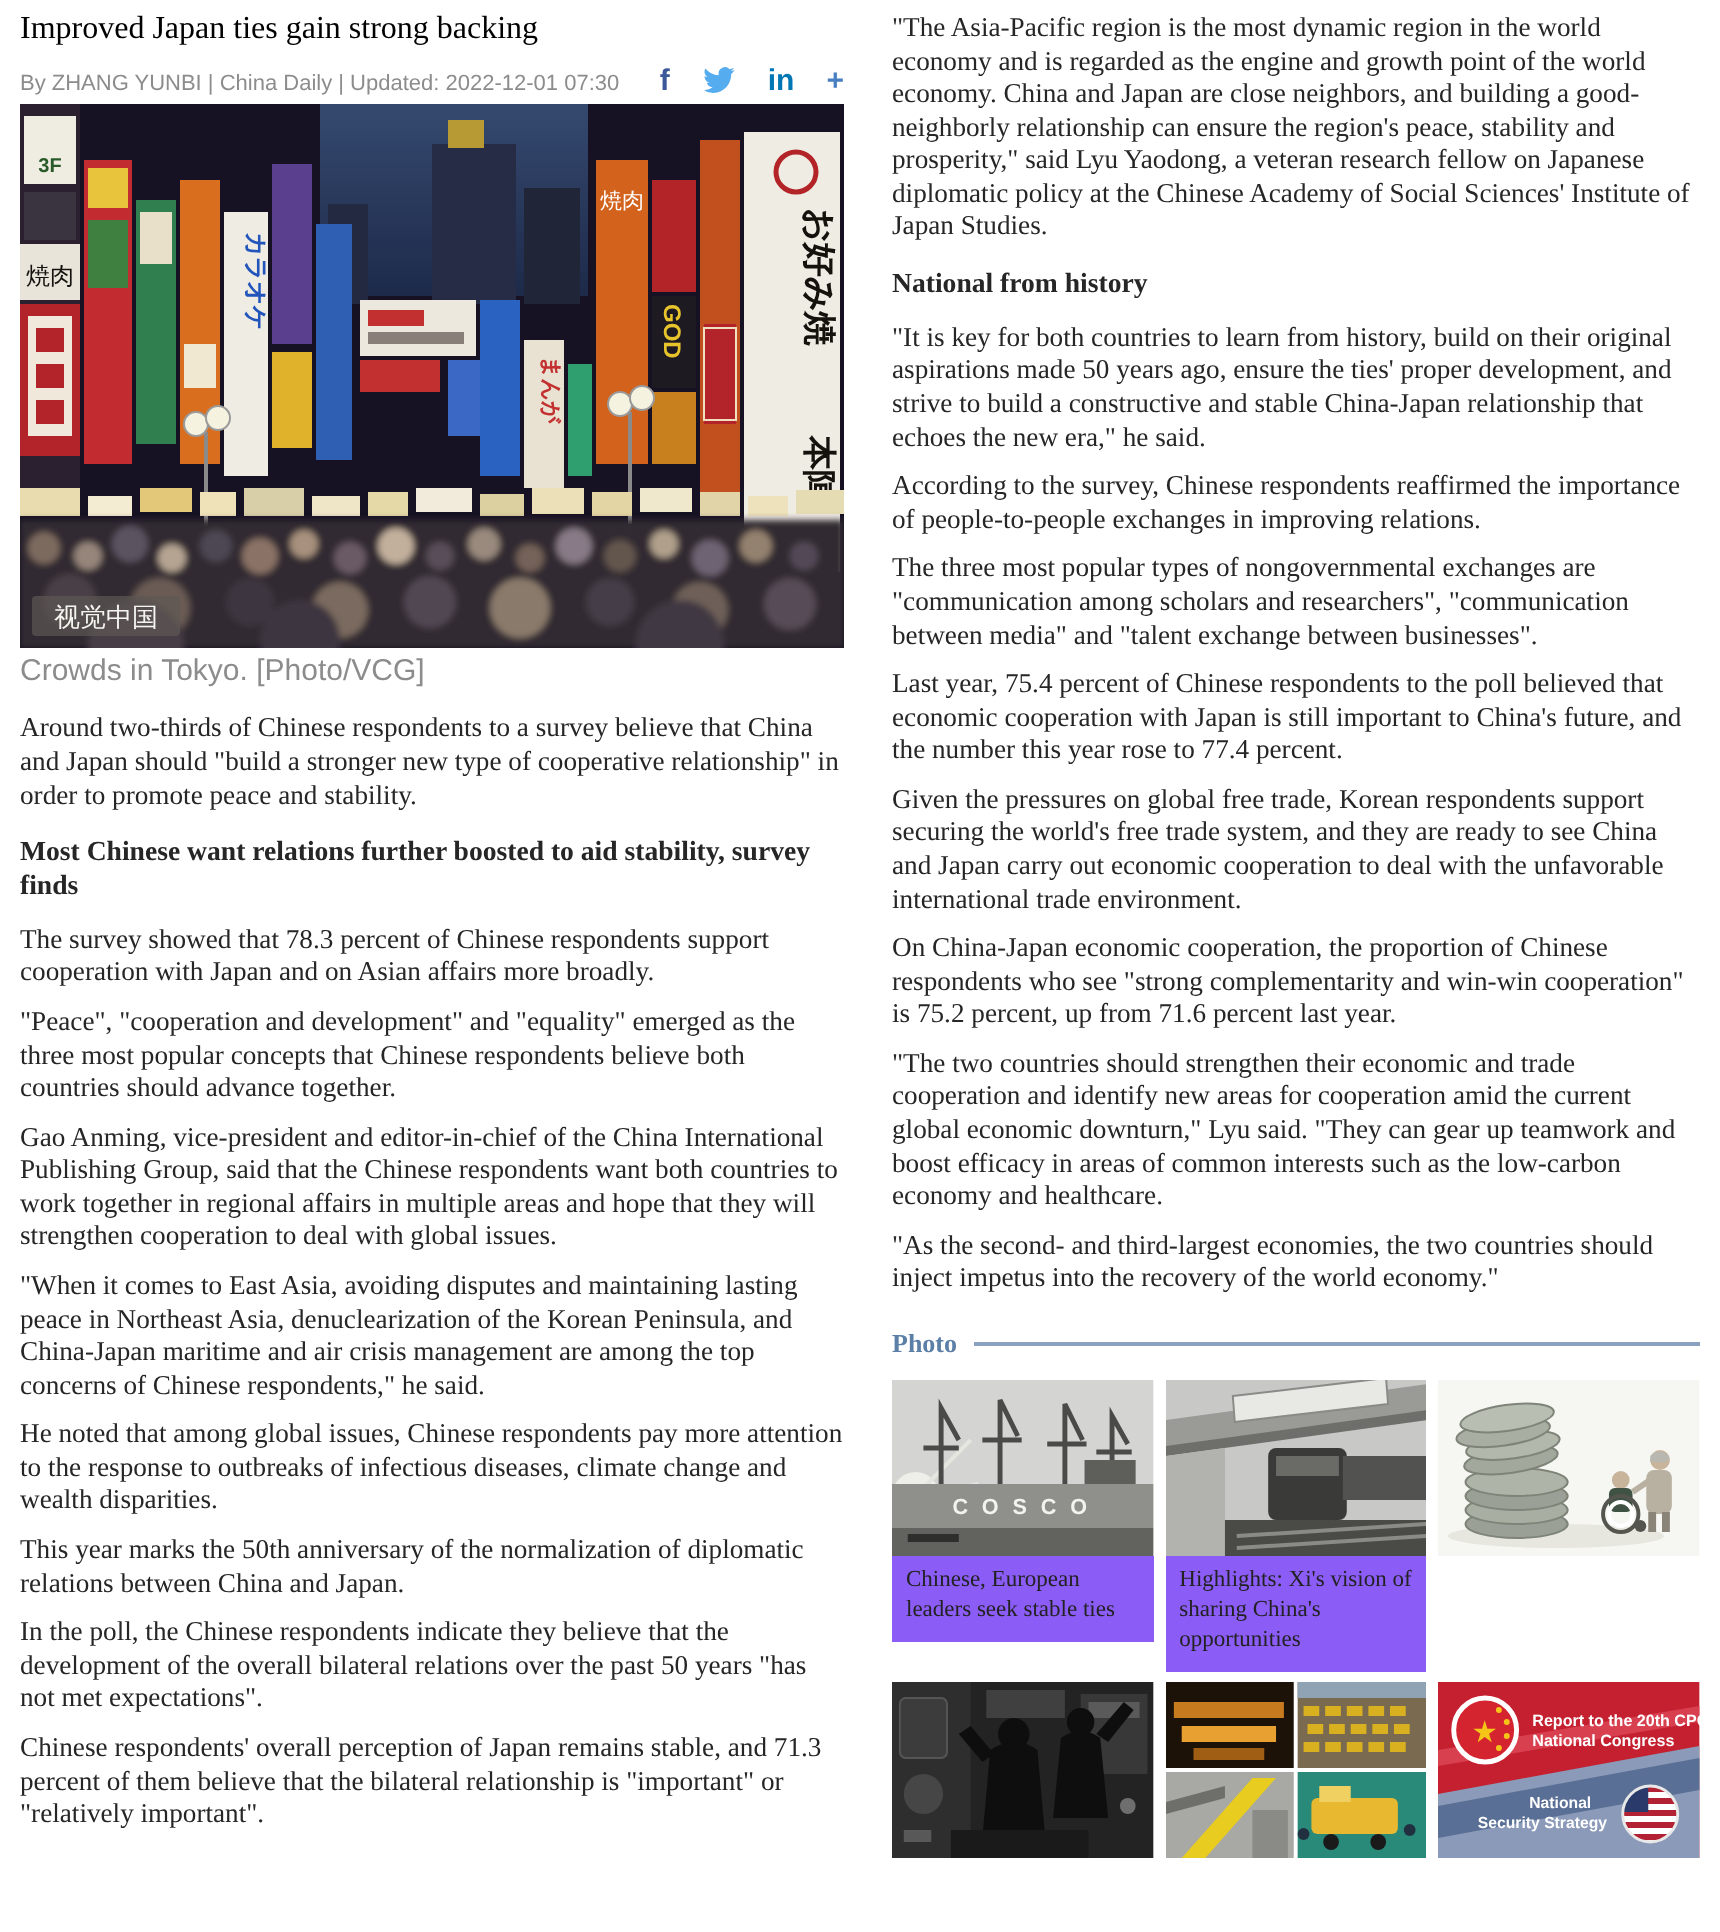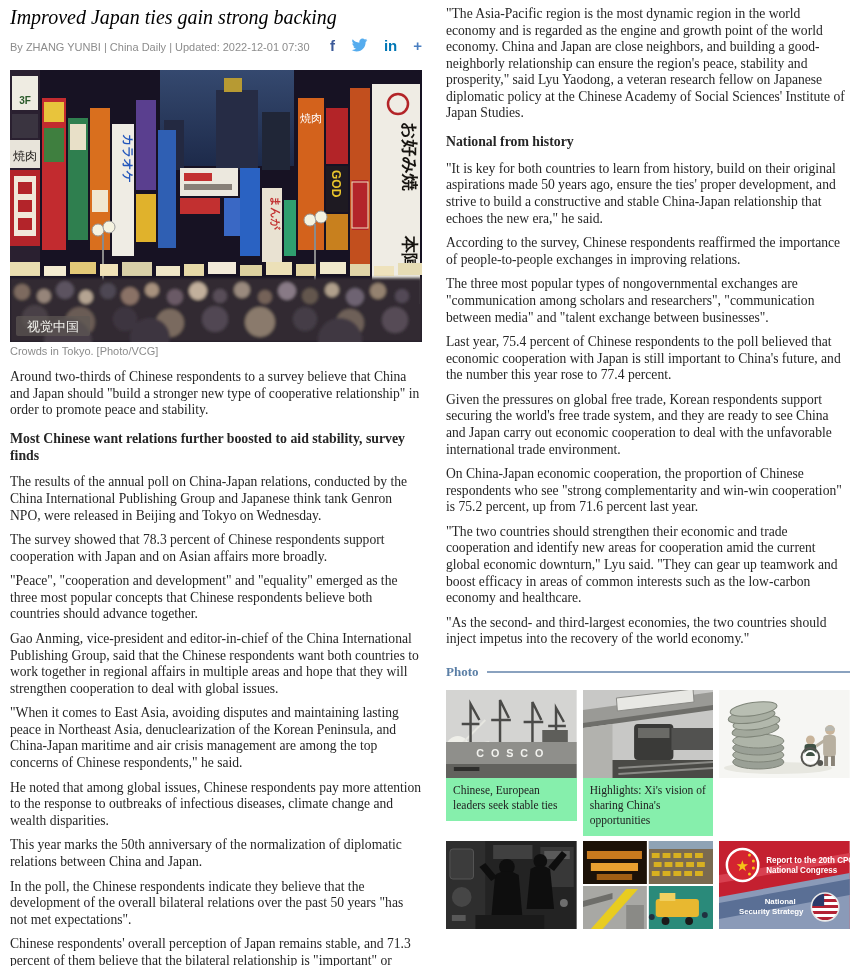--- a/index.html
+++ b/index.html
@@ -11,45 +11,45 @@
   }
   .page {
     display: grid;
     grid-template-columns: 412px 404px;
     column-gap: 24px;
     padding: 4px 10px 0 10px;
   }
   
   h1.title {
     font-family: "Liberation Serif", serif;
-    font-weight: 400; font-size: 20px; line-height: 1.15;
-    color: #000; margin: 2px 0 9px 0; font-style: italic;
+    font-weight: 400; font-size: 16px; line-height: 1.15;
+    color: #000; margin: 2px 0 9px 0;
   }
   .byline-row {
     display: flex; justify-content: space-between; align-items: flex-end;
-    margin-bottom: 17px;
+    margin-bottom: 4px;
   }
   .byline {
     font-family: "Liberation Sans", sans-serif;
     font-size: 11px; color: #8c8c8c;
   }
   .social { display: flex; gap: 16px; align-items: center; }
   .social .s {
     font-family: "Liberation Sans", sans-serif;
     font-weight: 700; font-size: 15px; line-height: 1; cursor: pointer;
   }
   .s-fb { color: #3b5998; }
   .s-in { color: #0077b5; }
   .s-plus { color: #4a7fc1; font-size: 18px; }
   .s-tw svg { display: block; }
   figure.hero { position: relative; margin: 2px 0 0 0; }
   figure.hero svg { display: block; width: 412px; height: 272px; }
   .caption {
     font-family: "Liberation Sans", sans-serif;
-    font-size: 11px; color: #8c8c8c; margin: 3px 0 12px 0;
+    font-size: 15px; color: #8c8c8c; margin: 3px 0 12px 0;
   }
   p.body-p {
     font-size: 13.6px; line-height: 1.22; margin: 8px 0;
   }
   p.subhead { font-weight: 700; font-size: 13.8px; margin: 12px 0 10px 0; }
   
   .col-right p.body-p:first-child { margin-top: 2px; }
   .photo-head {
     display: flex; align-items: center; gap: 8px;
     margin: 16px 0 10px 0;
@@ -60,21 +60,21 @@
     font-size: 13px; color: #5b7fa6;
   }
   .photo-head .rule { flex: 1; height: 2px; background: #8aa2bf; }
   .photo-grid {
     display: grid; grid-template-columns: repeat(3, 1fr);
     column-gap: 6px; row-gap: 5px;
   }
   .card { cursor: pointer; }
   .card .thumb svg { display: block; width: 100%; height: 88px; }
   .card .cap {
-    background: #86efac;
+    background: #8b5cf6;
     font-family: "Liberation Serif", serif;
     font-size: 11.5px; line-height: 1.3; color: #222;
     padding: 5px 7px 8px 7px; min-height: 38px;
   }
   svg text { font-family: "Liberation Sans", sans-serif; }
 </style>
 </head>
 <body>
 
 <div class="page">
@@ -231,21 +231,20 @@
         <g>
           <rect x="6" y="246" width="74" height="20" rx="2" fill="rgba(95,88,84,0.68)"></rect>
           <text x="43" y="261" text-anchor="middle" font-size="13" fill="#f5f5f0">视觉中国</text>
         </g>
       </svg>
     </figure>
     <div class="caption">Crowds in Tokyo. [Photo/VCG]</div>
 
     <p class="body-p">Around two-thirds of Chinese respondents to a survey believe that China and Japan should "build a stronger new type of cooperative relationship" in order to promote peace and stability.</p>
     <p class="body-p subhead">Most Chinese want relations further boosted to aid stability, survey finds</p>
-    <p class="body-p">The results of the annual poll on China-Japan relations, conducted by the China International Publishing Group and Japanese think tank Genron NPO, were released in Beijing and Tokyo on Wednesday.</p>
     <p class="body-p">The survey showed that 78.3 percent of Chinese respondents support cooperation with Japan and on Asian affairs more broadly.</p>
     <p class="body-p">"Peace", "cooperation and development" and "equality" emerged as the three most popular concepts that Chinese respondents believe both countries should advance together.</p>
     <p class="body-p">Gao Anming, vice-president and editor-in-chief of the China International Publishing Group, said that the Chinese respondents want both countries to work together in regional affairs in multiple areas and hope that they will strengthen cooperation to deal with global issues.</p>
     <p class="body-p">"When it comes to East Asia, avoiding disputes and maintaining lasting peace in Northeast Asia, denuclearization of the Korean Peninsula, and China-Japan maritime and air crisis management are among the top concerns of Chinese respondents," he said.</p>
     <p class="body-p">He noted that among global issues, Chinese respondents pay more attention to the response to outbreaks of infectious diseases, climate change and wealth disparities.</p>
     <p class="body-p">This year marks the 50th anniversary of the normalization of diplomatic relations between China and Japan.</p>
     <p class="body-p">In the poll, the Chinese respondents indicate they believe that the development of the overall bilateral relations over the past 50 years "has not met expectations".</p>
     <p class="body-p">Chinese respondents' overall perception of Japan remains stable, and 71.3 percent of them believe that the bilateral relationship is "important" or "relatively important".</p>
 
   </div>

